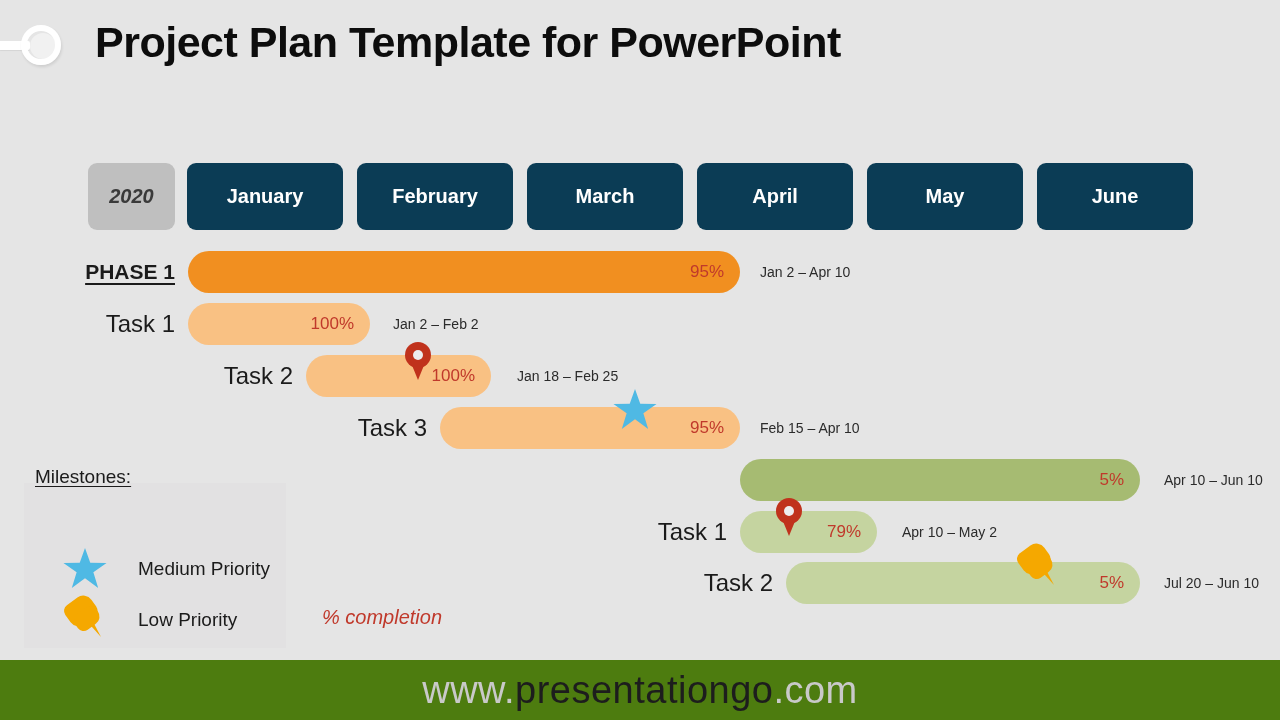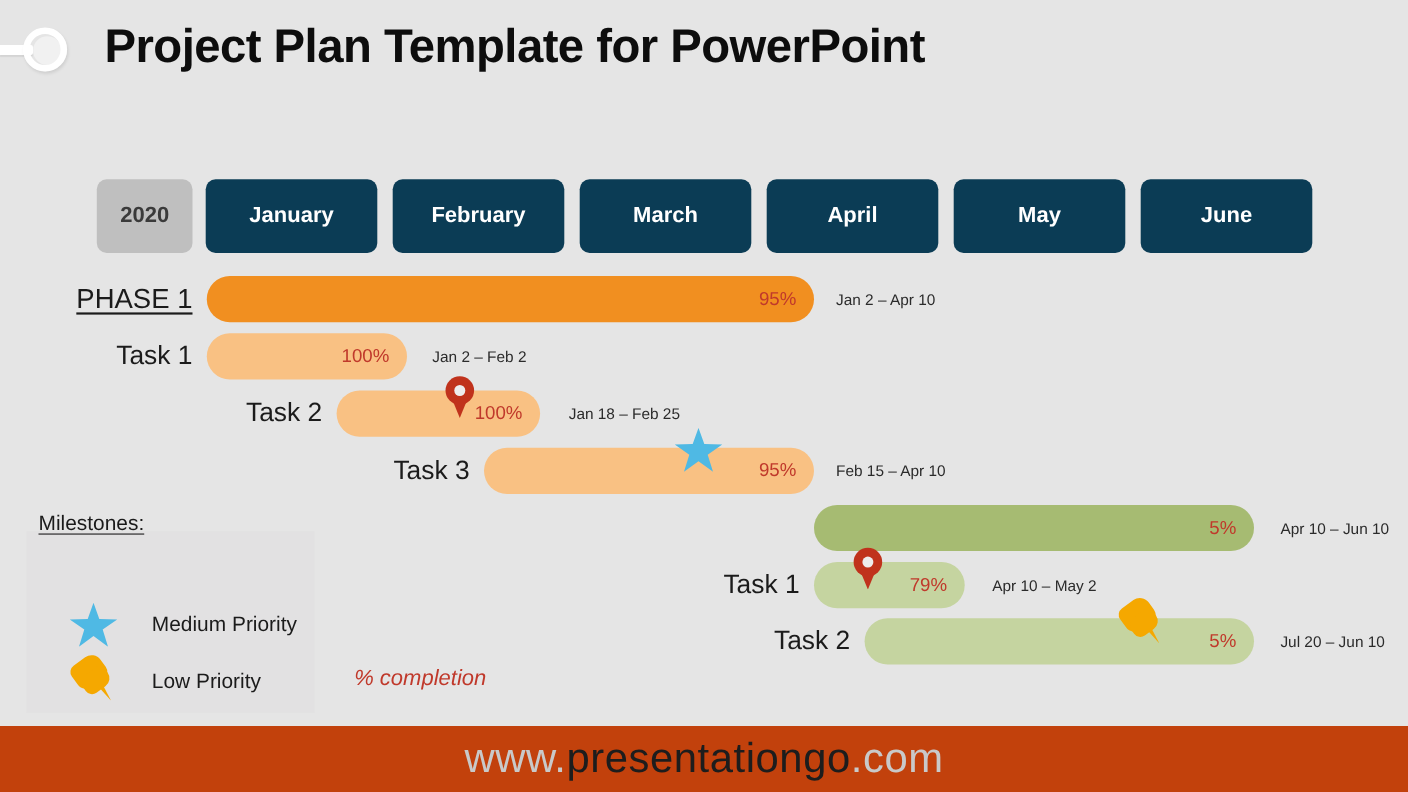--- a/index.html
+++ b/index.html
@@ -108,22 +108,22 @@
     right: 100%;
     top: 0;
     height: 42px;
     line-height: 42px;
     padding-right: 13px;
     white-space: nowrap;
     font-size: 24px;
     color: #1b1b1b;
   }
   .row-label.phase {
-    font-weight: normal;
-    font-size: 25px;
+    font-weight: bold;
+    font-size: 21px;
     text-decoration: underline;
     text-underline-offset: 4px;
   }
   .bar {
     position: absolute;
     left: 0;
     top: 0;
     height: 42px;
     border-radius: 21px;
   }
@@ -268,21 +268,21 @@
     color: #c0392b;
   }
 
   
   .footer {
     position: absolute;
     left: 0;
     top: 660px;
     width: 1280px;
     height: 60px;
-    background: #c2410c;
+    background: #4d7c0f;
     display: flex;
     align-items: center;
     justify-content: center;
   }
   .footer-text {
     font-size: 38px;
     color: #c9c9c9;
     letter-spacing: 0.5px;
     white-space: nowrap;
   }
@@ -297,21 +297,21 @@
 
   <div class="ring-deco">
     <div class="ring-tail"></div>
     <div class="ring-circle"></div>
     <div class="ring-inner"></div>
   </div>
 
   <div class="slide-title">Project Plan Template for PowerPoint</div>
 
   <div class="timeline-header">
-    <div class="month-cell year-cell" style="left:0px;width:87px;">2020</div>
+    <div class="month-cell year-cell" style="left:0px;width:87px;font-style:italic;">2020</div>
     <div class="month-cell" style="left:99px;width:156px;">January</div>
     <div class="month-cell" style="left:269px;width:156px;">February</div>
     <div class="month-cell" style="left:439px;width:156px;">March</div>
     <div class="month-cell" style="left:609px;width:156px;">April</div>
     <div class="month-cell" style="left:779px;width:156px;">May</div>
     <div class="month-cell" style="left:949px;width:156px;">June</div>
   </div>
 
   <div class="gantt-row" style="left:188px;top:251px;width:552px;">
     <div class="row-label phase">PHASE 1</div>

